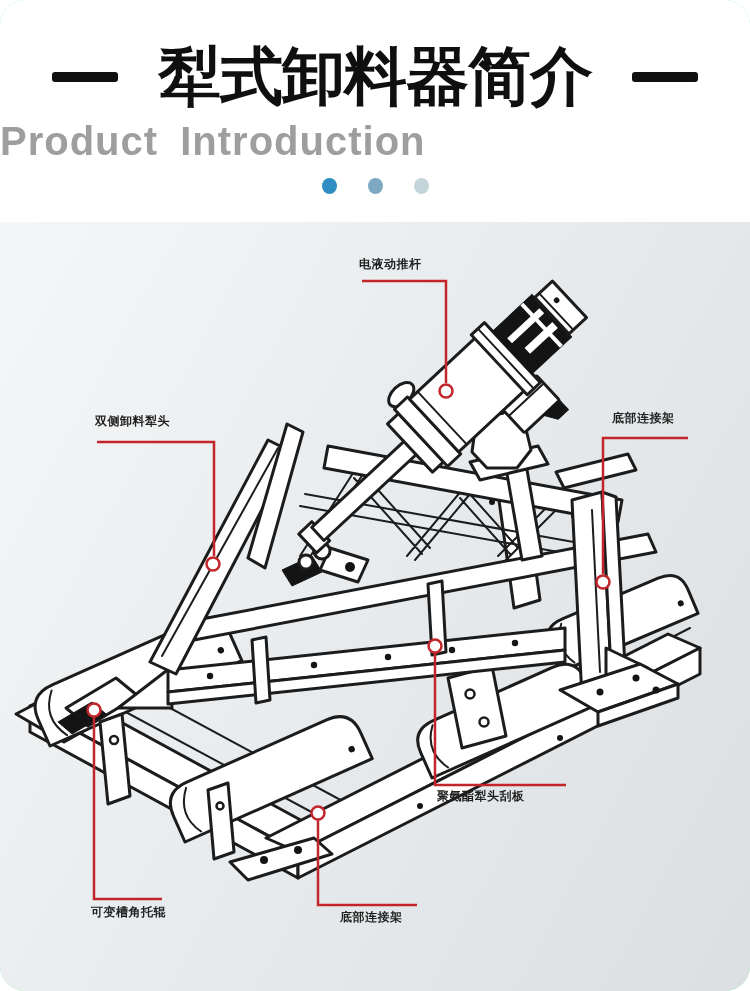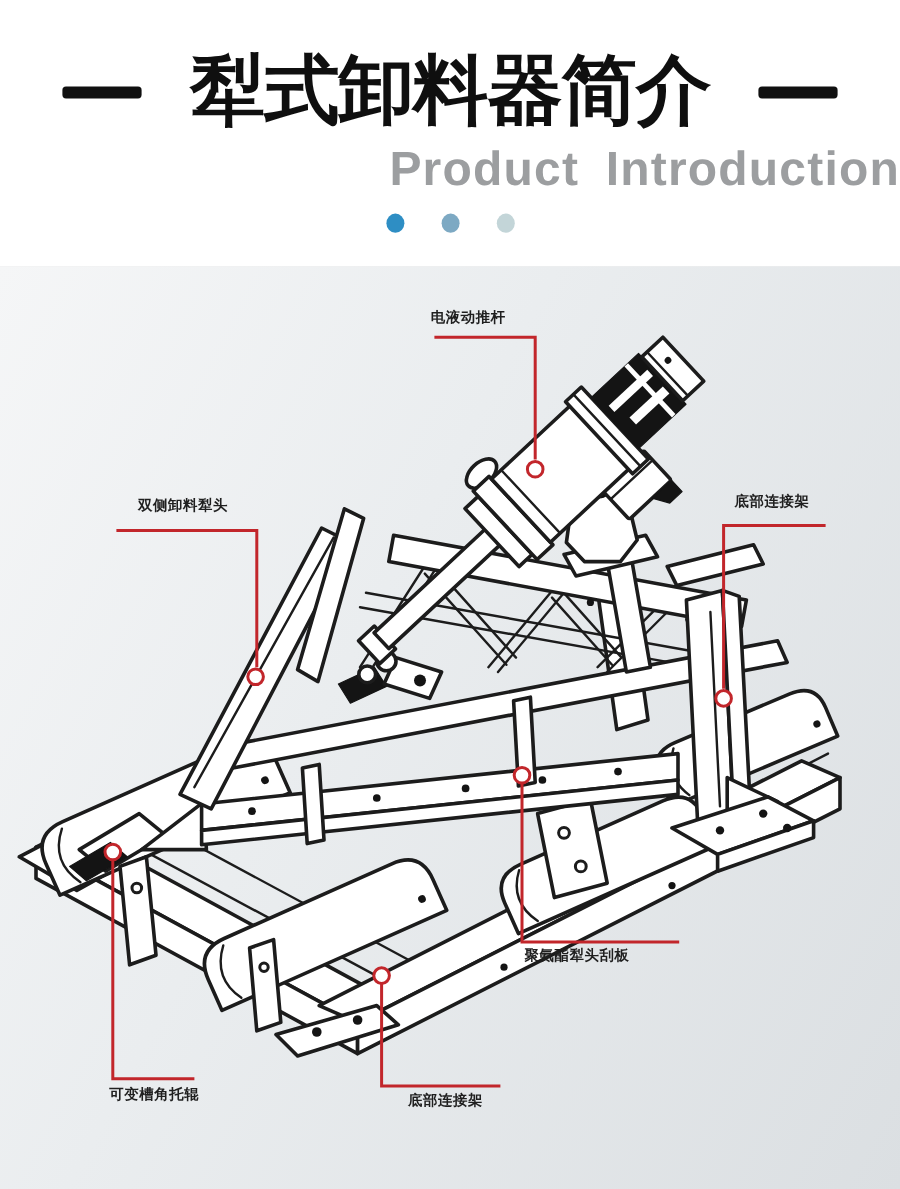--- a/index.html
+++ b/index.html
@@ -1,42 +1,42 @@
 <!DOCTYPE html>
 <html style="--callout: #c2262b; --ink: #1c1c1c;"><head>
 <meta charset="utf-8">
 <style>
   html,body{margin:0;padding:0;background:#fff;}
   .page{position:relative;width:750px;height:991px;margin:0 auto;overflow:hidden;
-        font-family:"Liberation Sans","DejaVu Sans",sans-serif;background:#e5e5e5;}
+        font-family:"Liberation Sans","DejaVu Sans",sans-serif;background:#86efac;border-radius:25px;}
   
   .header{position:absolute;left:0;top:0;width:750px;height:222px;background:#fff;}
   .title-row{display:flex;align-items:center;justify-content:center;gap:40px;margin-top:42px;}
   .dash{width:66px;height:10px;background:#101010;border-radius:3px;}
   .title{margin:0;font-size:63px;font-weight:900;color:#0f0f0f;letter-spacing:-1px;line-height:1.1;}
-  .subtitle{text-align:right;font-size:40px;font-weight:700;color:#9c9ea0;
+  .subtitle{text-align:left;font-size:40px;font-weight:700;color:#9c9ea0;
             letter-spacing:1px;word-spacing:10px;margin-top:8px;}
   .dots{display:flex;justify-content:center;gap:31px;margin-top:14px;}
   .dot{width:15px;height:16px;border-radius:50%;}
   
   .diagram{position:absolute;left:0;top:222px;width:750px;height:769px;
            background:linear-gradient(118deg,#f5f6f7 0%,#eaedef 40%,#dbdfe2 100%);}
   svg.scene{position:absolute;left:0;top:0;width:750px;height:991px;}
   .w{fill:#ffffff;stroke:var(--ink,#1c1c1c);stroke-width:3;stroke-linejoin:round;}
   .k{fill:#141414;stroke:#141414;stroke-width:1;stroke-linejoin:round;}
   .ln{fill:none;stroke:var(--ink,#1c1c1c);stroke-width:3;stroke-linecap:round;}
   .thin{stroke-width:2;}
   .bolt{fill:#141414;stroke:none;}
   .hole{fill:#ffffff;stroke:var(--ink,#1c1c1c);stroke-width:2.5;}
   .red{fill:none;stroke:var(--callout,#c2262b);stroke-width:2.5;}
   .redc{fill:#ffffff;stroke:var(--callout,#c2262b);stroke-width:2.5;}
   
   .lbl{position:absolute;font-size:12px;font-weight:700;color:#1f1f1f;white-space:nowrap;letter-spacing:0.5px;}
   .lbl1{left:359px;top:256px;}
-  .lbl2{left:95px;top:413px;margin-left:20px;}
+  .lbl2{left:95px;top:413px;}
   .lbl3{left:612px;top:410px;}
   .lbl4{left:437px;top:788px;}
   .lbl5{left:91px;top:904px;}
   .lbl6{left:340px;top:909px;}
 </style>
 </head>
 <body>
 
 <div class="page">
 

